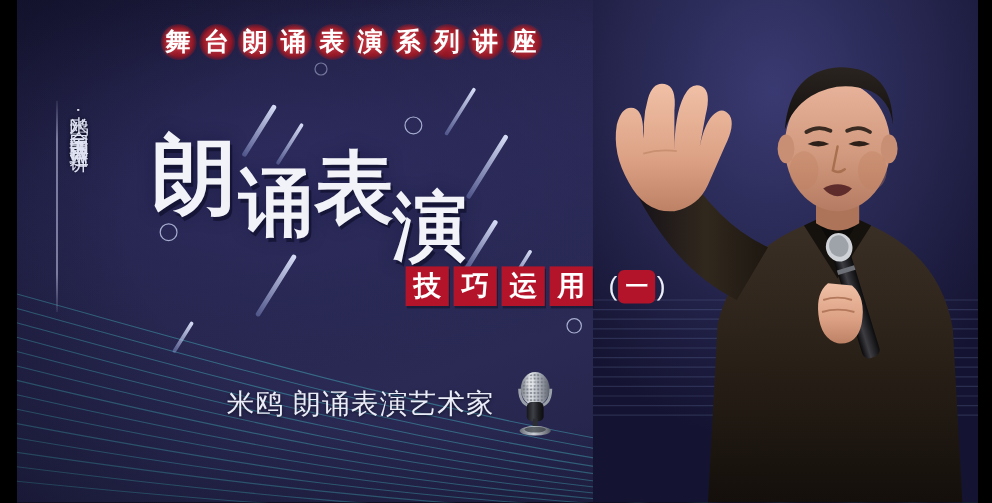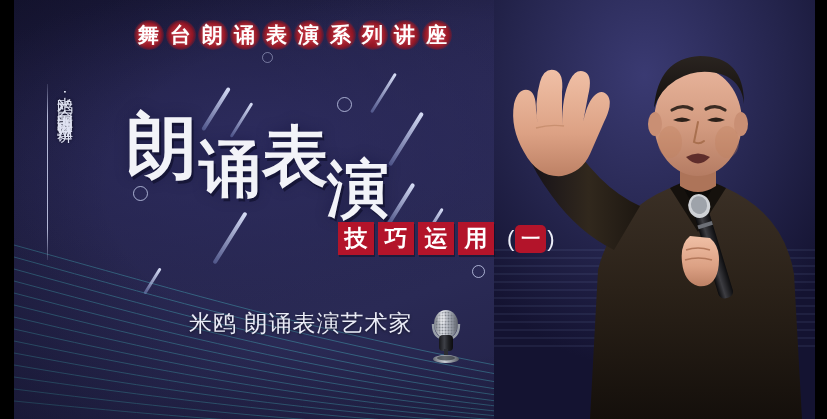--- a/index.html
+++ b/index.html
@@ -111,21 +111,21 @@
   }
   .sub .paren .pbox{
     background:#b3142a;border-radius:5px;
     padding:1px 6px;margin:0 1px;
     color:#ffffff;font-size:19px;font-weight:700;
   }
 
   
   .presenter{
     position:absolute;left:189px;top:308px;z-index:8;
-    display:flex;gap:14px;
+    display:flex;align-items:center;gap:14px;
   }
   .presenter .ptext{
     font-size:23px;color:#eaecf7;letter-spacing:1px;font-weight:400;
     text-shadow:0 1px 3px rgba(0,0,0,.55);
   }
   .mic{position:relative;width:40px;height:56px;}
 
   
   .speaker{position:absolute;left:480px;top:0;width:335px;height:419px;z-index:4;overflow:hidden;}
 </style>

